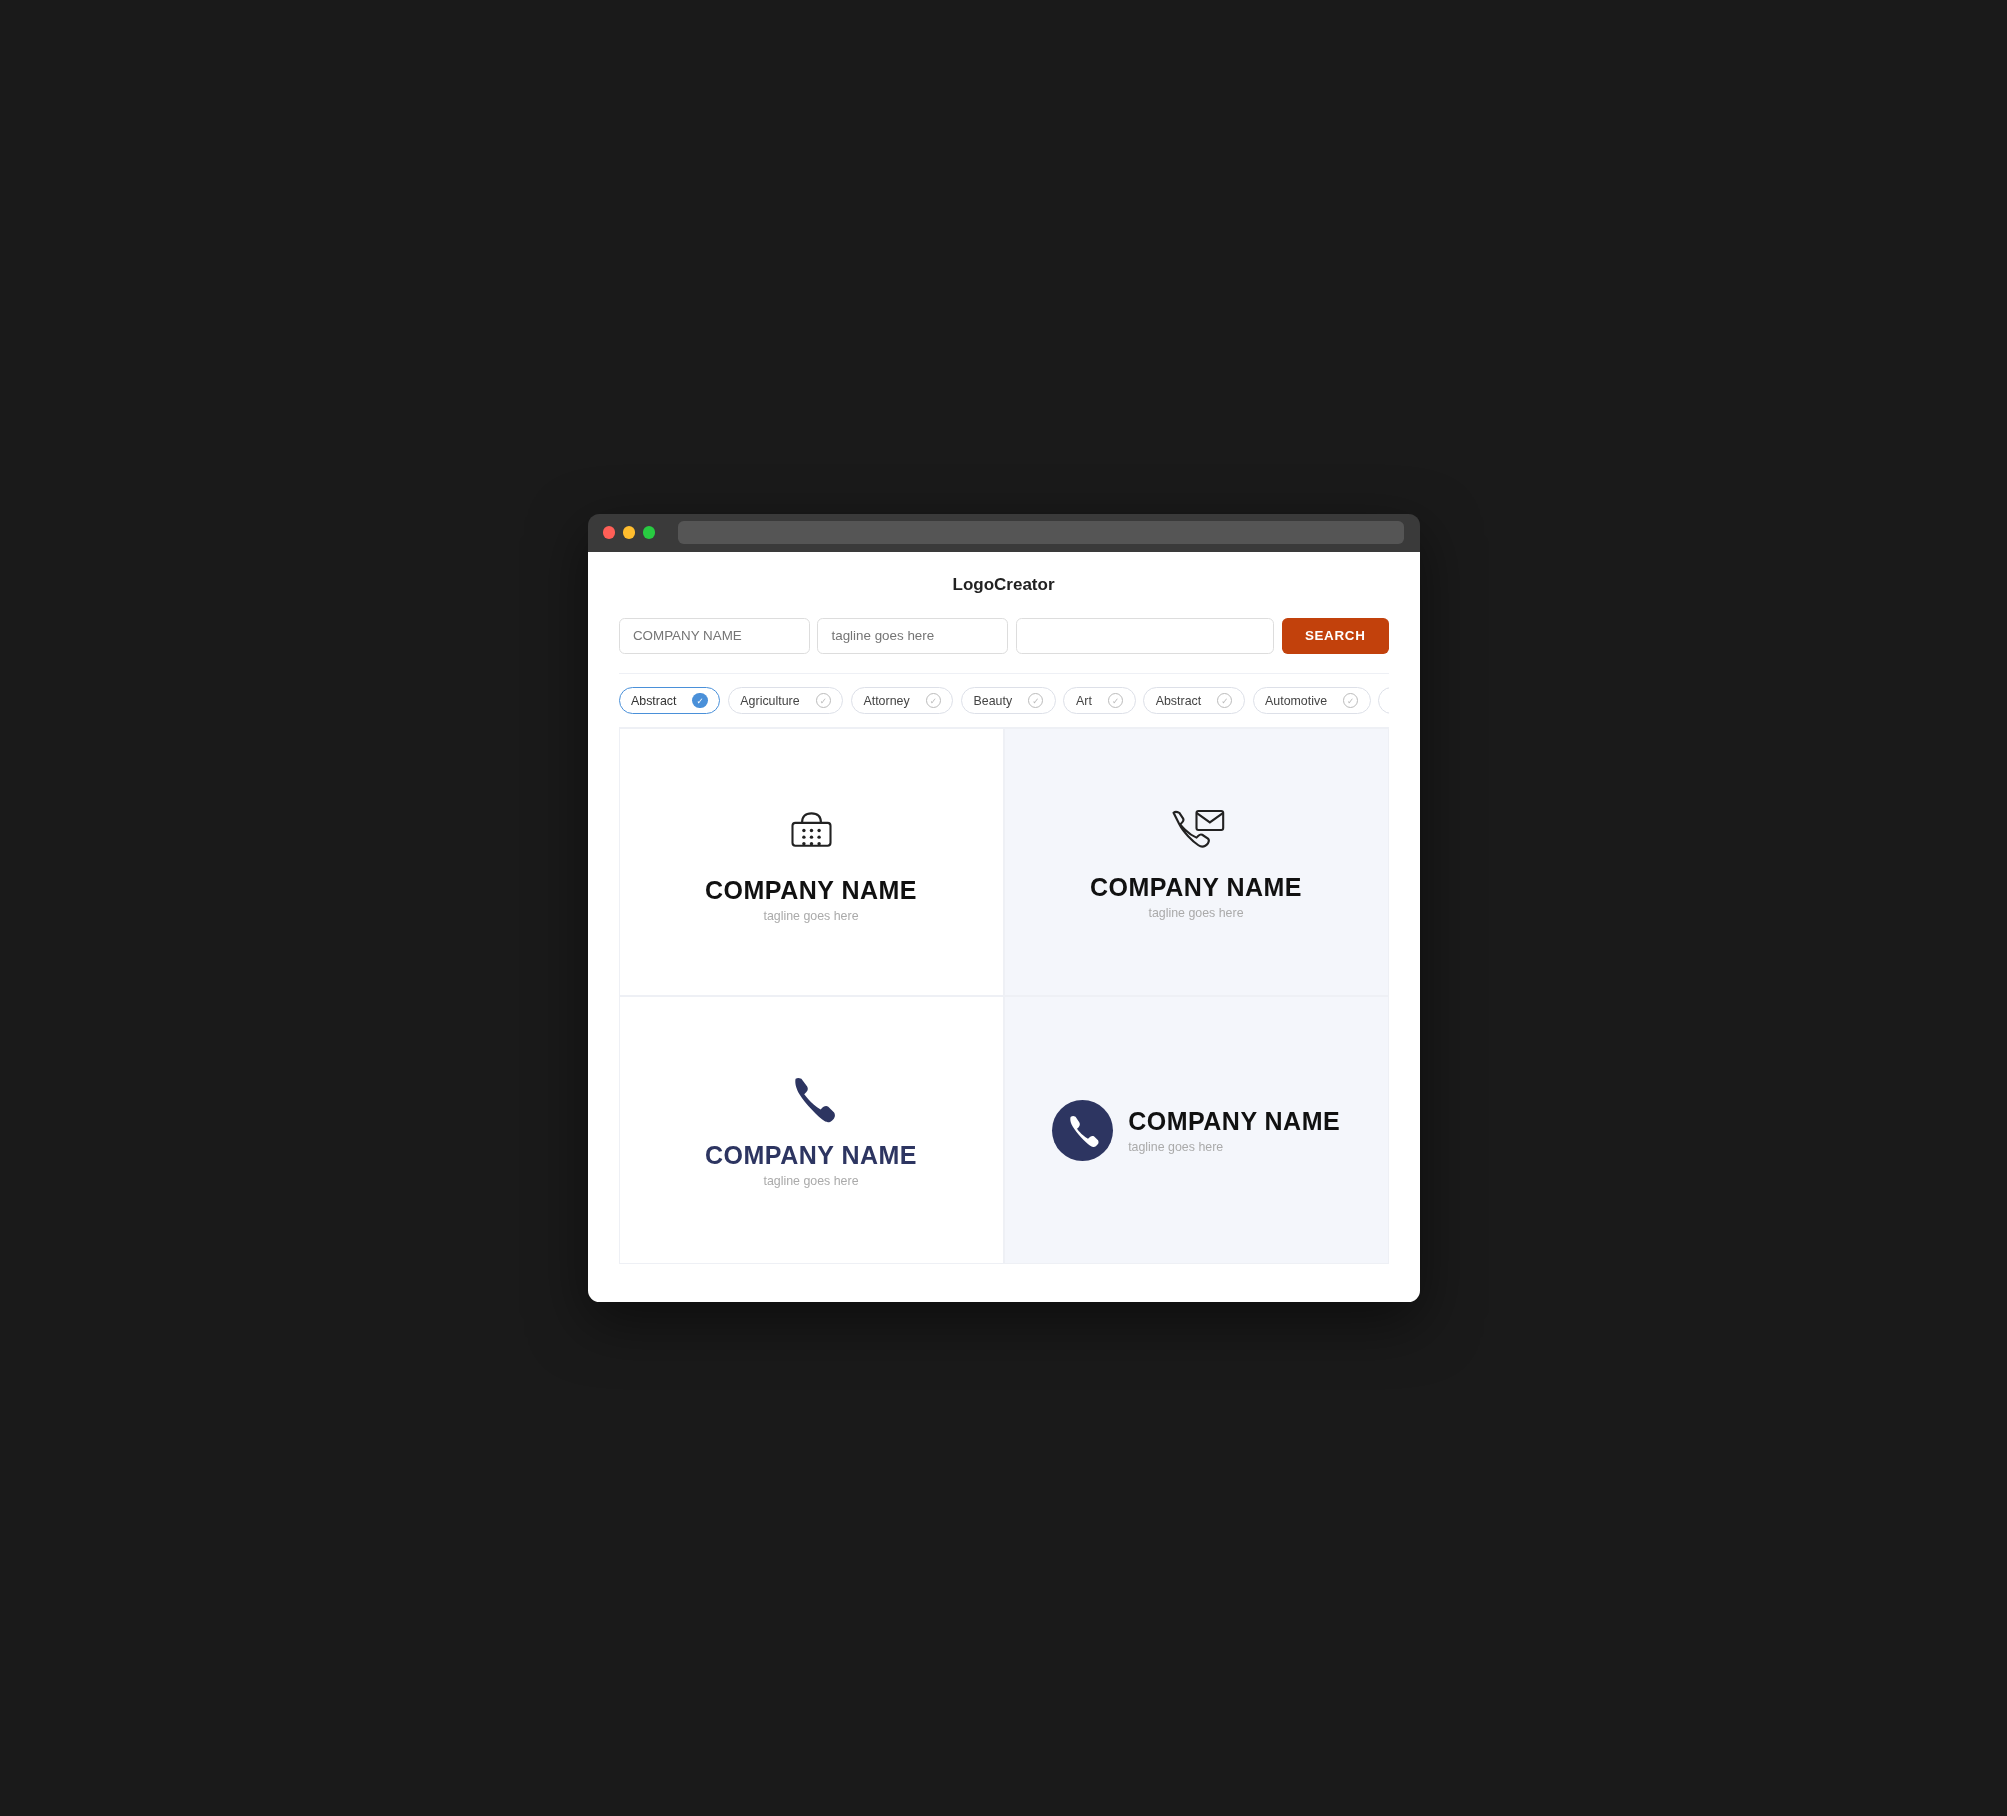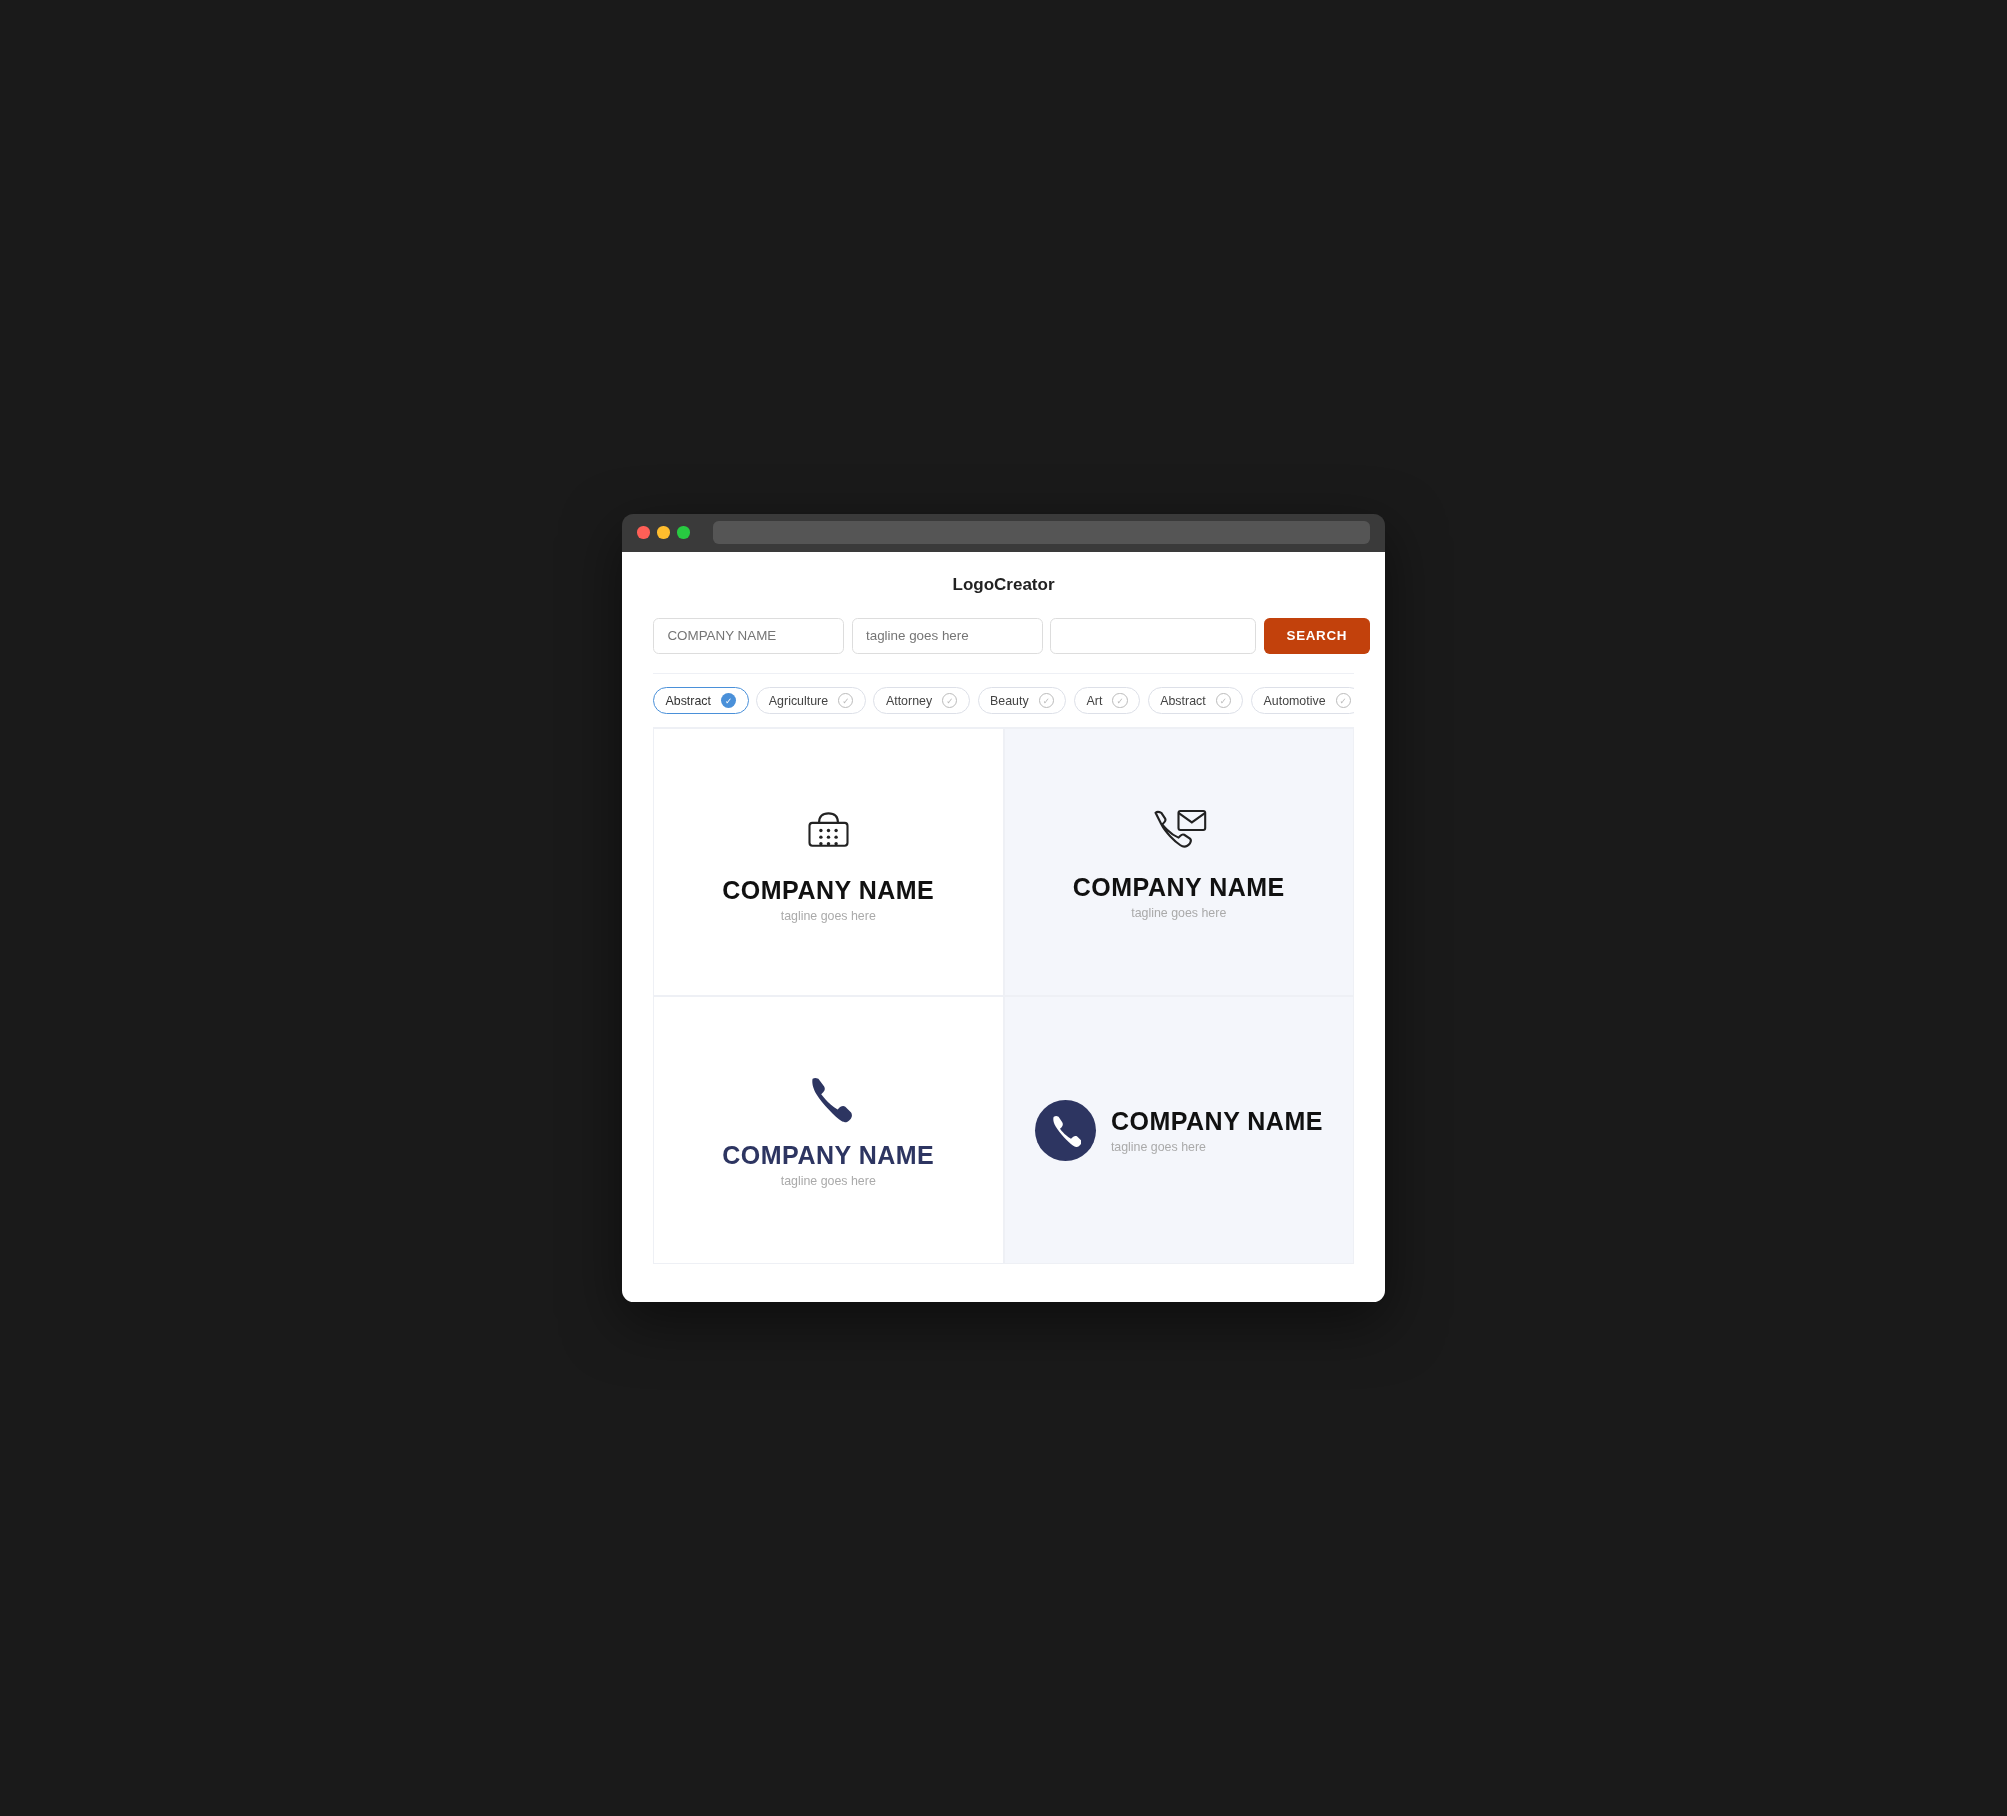--- a/index.html
+++ b/index.html
@@ -6,21 +6,21 @@
     body {
       background: #1a1a1a;
       display: flex;
       justify-content: center;
       align-items: center;
       min-height: 100vh;
       font-family: -apple-system, BlinkMacSystemFont, 'Segoe UI', Helvetica, Arial, sans-serif;
     }
 
     .browser-window {
-      width: 763px;
+      width: 832px;
       border-radius: 11.5px;
       overflow: hidden;
       box-shadow: 0 19px 57px rgba(0,0,0,0.5);
     }
 
     .browser-titlebar {
       background: #3a3a3a;
       height: 38px;
       display: flex;
       align-items: center;
@@ -105,21 +105,21 @@
       padding: 13.4px 0;
       border-top: 1px solid #eef0f5;
       border-bottom: 1px solid #eef0f5;
       margin-bottom: 0;
       overflow: hidden;
     }
 
     .filter-chip {
       display: flex;
       align-items: center;
-      gap: 10px;
+      gap: 16px;
       padding: 4.8px 11.5px;
       border-radius: 19px;
       font-size: 12.4px;
       border: 1.4px solid #dde0e8;
       cursor: pointer;
       white-space: nowrap;
       color: #444;
       background: #fff;
     }
 

